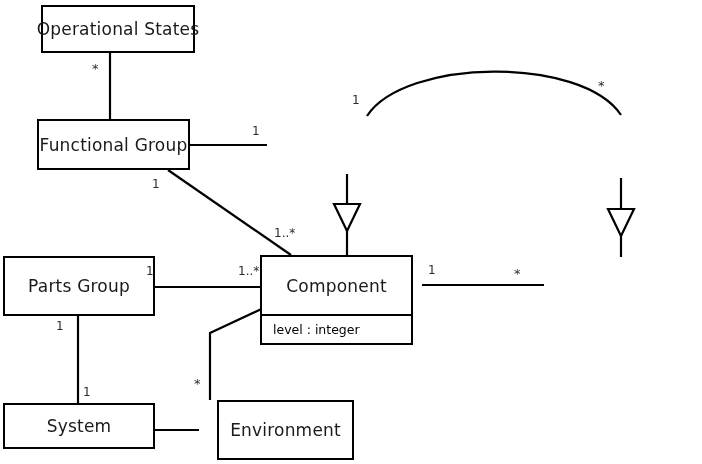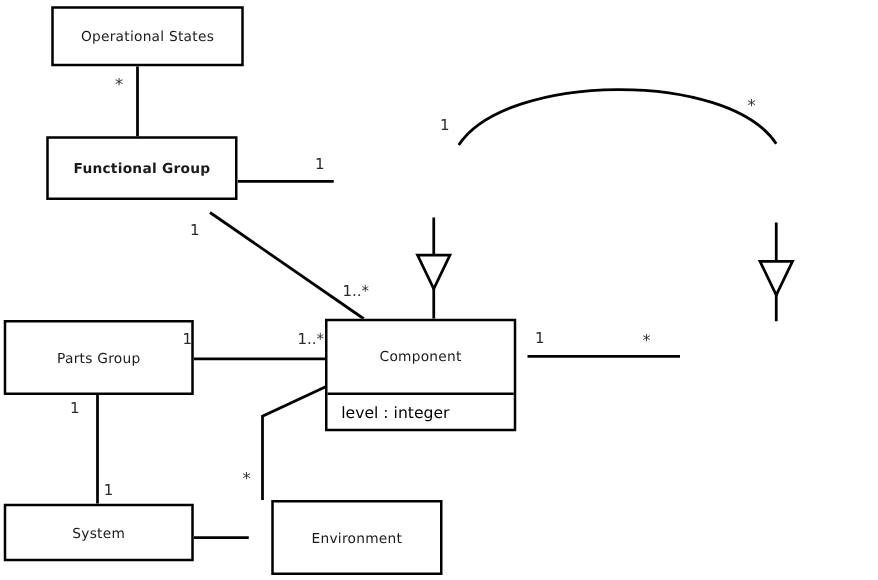--- a/index.html
+++ b/index.html
@@ -29,21 +29,21 @@
     border: 2px solid #000000;
     background: #ffffff;
     display: flex;
     flex-direction: column;
   }
   .uml-name {
     flex: 1 1 auto;
     display: flex;
     align-items: center;
     justify-content: center;
-    font-size: 11px;
+    font-size: 17px;
     color: #1a1a1a;
     letter-spacing: 0.2px;
     padding: 0 0;
     text-align: center;
     white-space: nowrap;
   }
   .uml-attrs {
     border-top: 2px solid #000000;
     display: flex;
     align-items: center;
@@ -98,21 +98,21 @@
     </g>
 
     <polygon points="334,204 360,204 347,231" fill="#ffffff" stroke="#000000" stroke-width="2.2" stroke-linejoin="miter"></polygon>
     <polygon points="608,209 634,209 621,236" fill="#ffffff" stroke="#000000" stroke-width="2.2" stroke-linejoin="miter"></polygon>
   </svg>
 
   <div class="uml-class" style="left:41px; top:5px; width:154px; height:48px;">
     <div class="uml-name">Operational States</div>
   </div>
 
-  <div class="uml-class" style="left:37px; top:109px; width:153px; height:51px;font-weight:bold;">
+  <div class="uml-class" style="left:37px; top:119px; width:153px; height:51px;">
     <div class="uml-name">Functional Group</div>
   </div>
 
 
 
   <div class="uml-class" style="left:3px; top:256px; width:152px; height:60px;">
     <div class="uml-name">Parts Group</div>
   </div>
 
   <div class="uml-class" style="left:260px; top:255px; width:153px; height:90px;">

